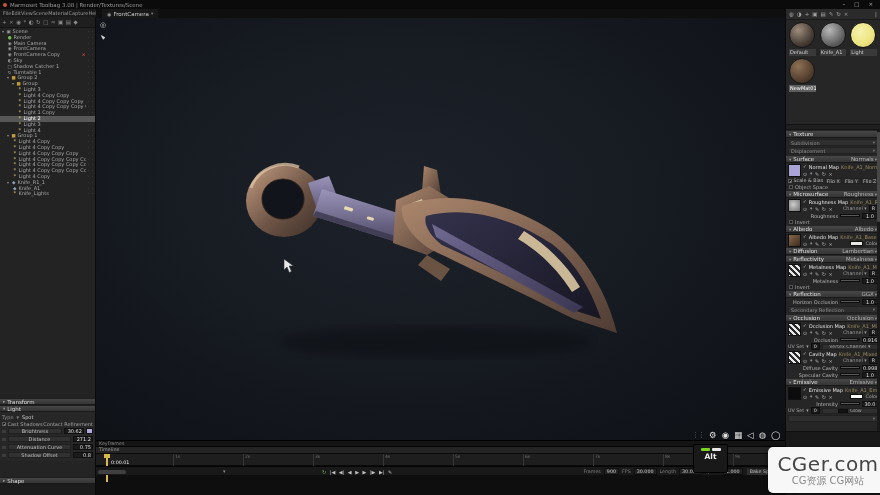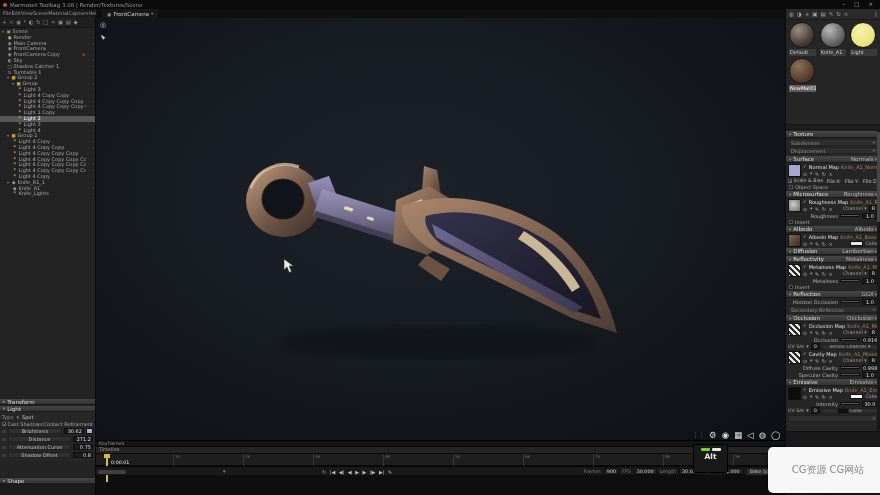--- a/index.html
+++ b/index.html
@@ -987,16 +987,17 @@
 
   <div class="alt-overlay">
     <div class="alt-bars">
       <span class="alt-bar" id="alt-bar-l" style="background: rgb(126, 211, 33);"></span>
       <span class="alt-bar" id="alt-bar-r" style="background: rgb(232, 232, 232);"></span>
     </div>
     <div class="alt-key">Alt</div>
   </div>
 
   <div class="watermark">
+    <div class="wm-title">CGer.com</div>
     <div class="wm-sub">CG资源 CG网站</div>
   </div>
 
 </div>
 
 </body></html>

